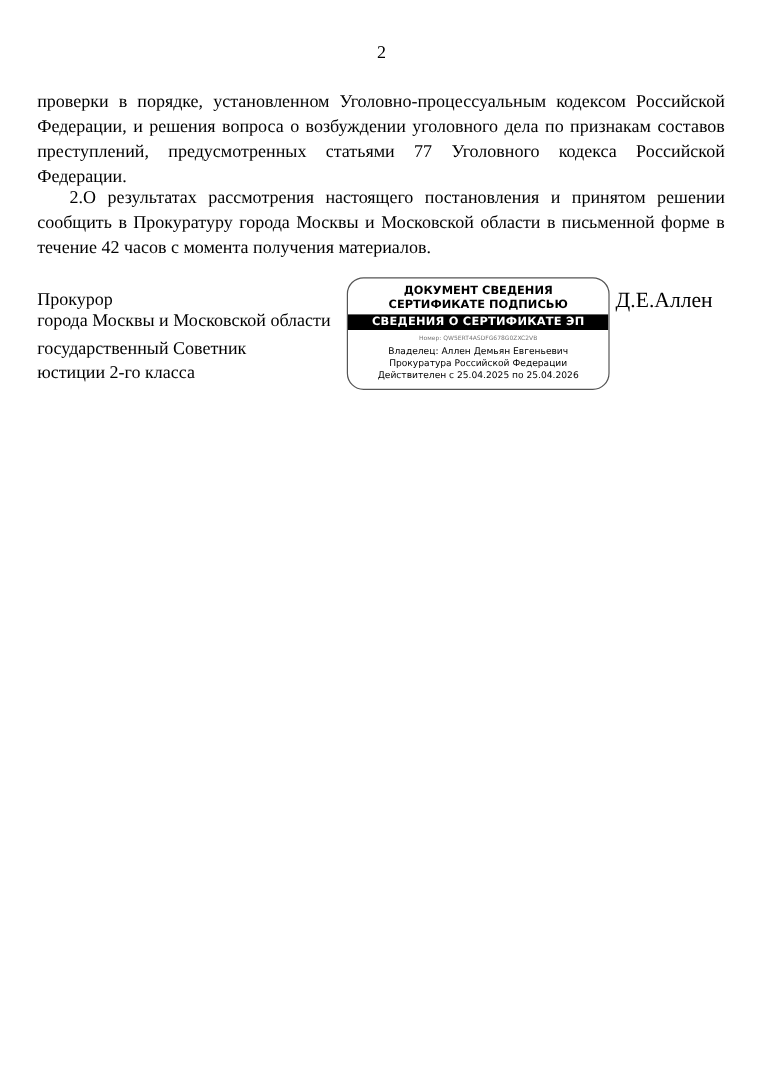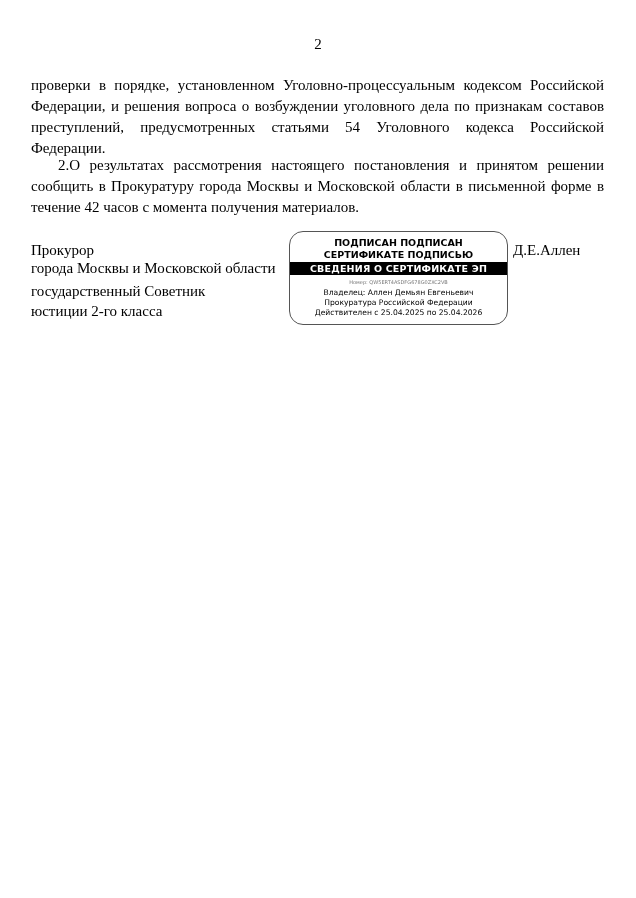--- a/index.html
+++ b/index.html
@@ -16,38 +16,38 @@
   .sl3 { top: 282px; }
   .sl4 { top: 302px; }
   .stamp { position: absolute; left: 289px; top: 231px; width: 219px; height: 94px;
            border: 1px solid #555; border-radius: 14px; box-sizing: border-box;
            font-family: "DejaVu Sans", "Liberation Sans", sans-serif; text-align: center; overflow: hidden; }
   .st-title { font-weight: bold; font-size: 9.5px; line-height: 12px; margin-top: 5px; }
   .st-bar { background: #000; color: #fff; font-weight: bold; font-size: 9.5px; line-height: 13px;
             margin-top: 1px; letter-spacing: 0.2px; }
   .st-num { font-size: 5px; color: #777; margin-top: 4px; line-height: 7px; }
   .st-info { font-weight: normal; font-size: 7.6px; line-height: 10px; margin-top: 2px; }
-  .signer { position: absolute; left: 513px; top: 241px; font-size: 15px; line-height: 18px; }
+  .signer { position: absolute; left: 513px; top: 241px; font-size: 18px; line-height: 18px; }
 </style>
 </head>
 <body>
 
 <div class="page-num">2</div>
 
-<div class="para p1">проверки в порядке, установленном Уголовно-процессуальным кодексом Российской Федерации, и решения вопроса о возбуждении уголовного дела по признакам составов преступлений, предусмотренных статьями 54 Уголовного кодекса Российской Федерации.</div>
+<div class="para p1">проверки в порядке, установленном Уголовно-процессуальным кодексом Российской Федерации, и решения вопроса о возбуждении уголовного дела по признакам составов преступлений, предусмотренных статьями 77 Уголовного кодекса Российской Федерации.</div>
 <div class="para p2">2.О результатах рассмотрения настоящего постановления и принятом решении сообщить в Прокуратуру города Москвы и Московской области в письменной форме в течение 42 часов с момента получения материалов.</div>
 
 <div class="sig-left sl1">Прокурор</div>
 <div class="sig-left sl2">города Москвы и Московской области</div>
 <div class="sig-left sl3">государственный Советник</div>
 <div class="sig-left sl4">юстиции 2-го класса</div>
 
 <div class="stamp">
   <div class="st-title">
-    <div>ПОДПИСАН ПОДПИСАН</div>
+    <div>ДОКУМЕНТ СВЕДЕНИЯ</div>
     <div>СЕРТИФИКАТЕ ПОДПИСЬЮ</div>
   </div>
   <div class="st-bar">СВЕДЕНИЯ О СЕРТИФИКАТЕ ЭП</div>
   <div class="st-num">Номер: QW5ERT4ASDFG678G0ZXC2VB</div>
   <div class="st-info">
     <div>Владелец: Аллен Демьян Евгеньевич</div>
     <div>Прокуратура Российской Федерации</div>
     <div>Действителен с 25.04.2025 по 25.04.2026</div>
   </div>
 </div>

